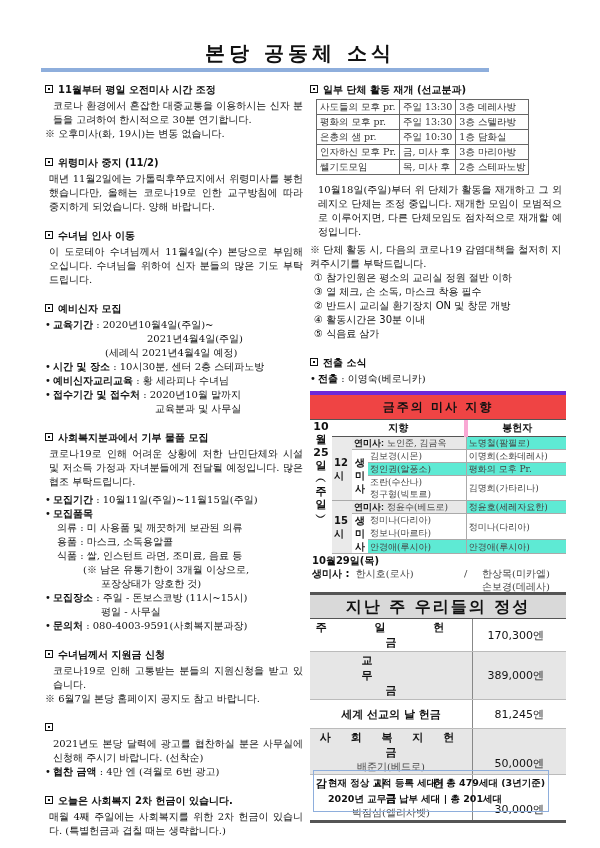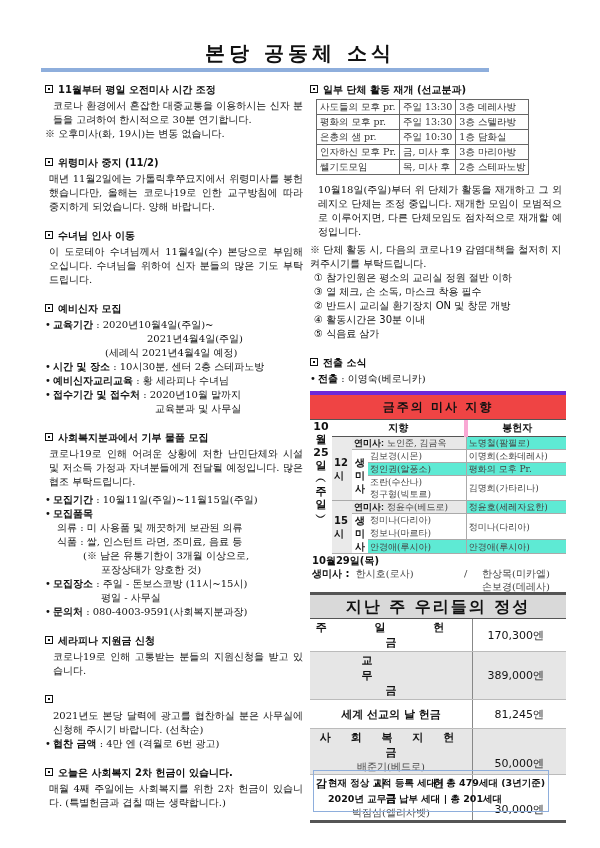--- a/index.html
+++ b/index.html
@@ -100,31 +100,33 @@
     <div class="b"><span class="dot">•</span><span class="lab">접수기간 및 접수처</span><span class="val"> : </span><span class="val">2020년10월 말까지</span></div>
     <div class="sub" style="padding-left:110px">교육분과 및 사무실</div>
   </div>
 
   <div class="sec">
     <div class="h"><span class="sq"></span><span>사회복지분과에서 기부 물품 모집</span></div>
     <div class="p ind0" style="margin-bottom:4px">코로나19로 인해 어려운 상황에 처한 난민단체와 시설 및 저소득 가정과 자녀분들에게 전달될 예정입니다. 많은 협조 부탁드립니다.</div>
     <div class="b"><span class="dot">•</span><span class="lab">모집기간</span><span class="val"> : </span><span class="val">10월11일(주일)~11월15일(주일)</span></div>
     <div class="b"><span class="dot">•</span><span class="lab">모집품목</span></div>
     <div class="sub" style="padding-left:12px">의류 : 미 사용품 및 깨끗하게 보관된 의류</div>
+    <div class="sub" style="padding-left:12px">용품 : 마스크, 소독용알콜</div>
     <div class="sub" style="padding-left:12px">식품 : 쌀, 인스턴트 라면, 조미료, 음료 등</div>
     <div class="sub" style="padding-left:38px">(※ 남은 유통기한이 3개월 이상으로,</div>
     <div class="sub" style="padding-left:56px">포장상태가 양호한 것)</div>
     <div class="b"><span class="dot">•</span><span class="lab">모집장소</span><span class="val"> : </span><span class="val">주일 - 돈보스코방 (11시~15시)</span></div>
     <div class="sub" style="padding-left:56px">평일 - 사무실</div>
     <div class="b"><span class="dot">•</span><span class="lab">문의처</span><span class="val"> : </span><span class="val">080-4003-9591(사회복지분과장)</span></div>
   </div>
 
   <div class="sec">
-    <div class="h"><span class="sq"></span><span>세라피나 지원금 신청</span></div>
+    <div class="h"><span class="sq"></span><span>수녀님께서 지원금 신청</span></div>
     <div class="p">코로나19로 인해 고통받는 분들의 지원신청을 받고 있습니다.</div>
+    <div class="note">※ 6월7일 본당 홈페이지 공지도 참고 바랍니다.</div>
   </div>
 
   <div class="sec">
     <div class="h"><span class="sq"></span></div>
     <div class="p">2021년도 본당 달력에 광고를 협찬하실 분은 사무실에 신청해 주시기 바랍니다. (선착순)</div>
     <div class="b"><span class="dot">•</span><span class="lab">협찬 금액</span><span class="val"> : </span><span class="val">4만 엔 (격월로 6번 광고)</span></div>
   </div>
 
   <div class="sec">
     <div class="h"><span class="sq"></span><span>오늘은 사회복지 2차 헌금이 있습니다.</span></div>

